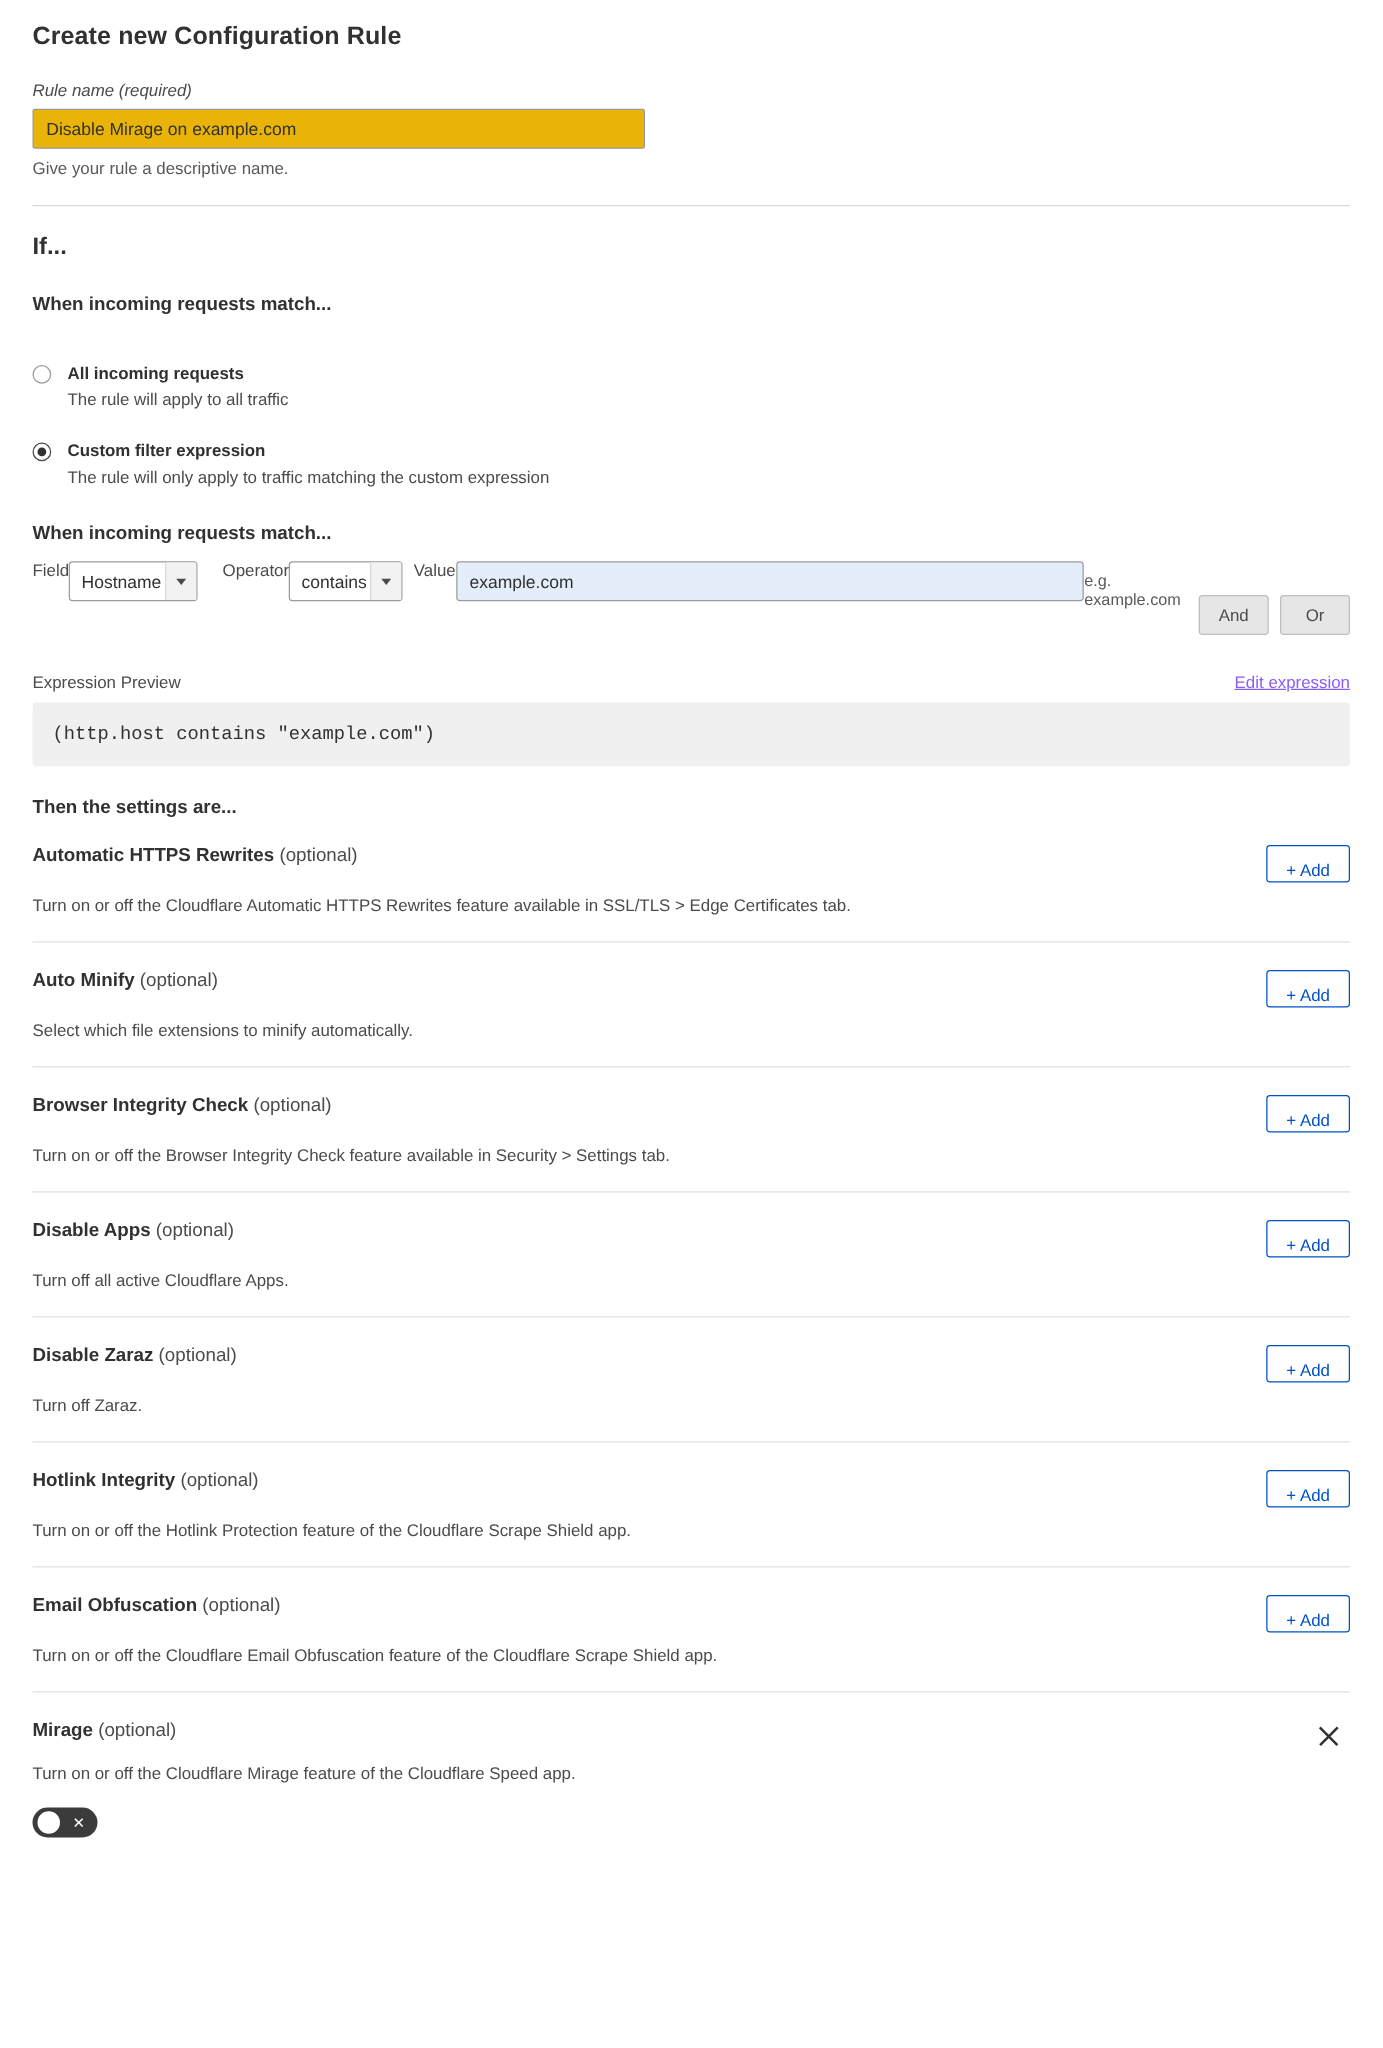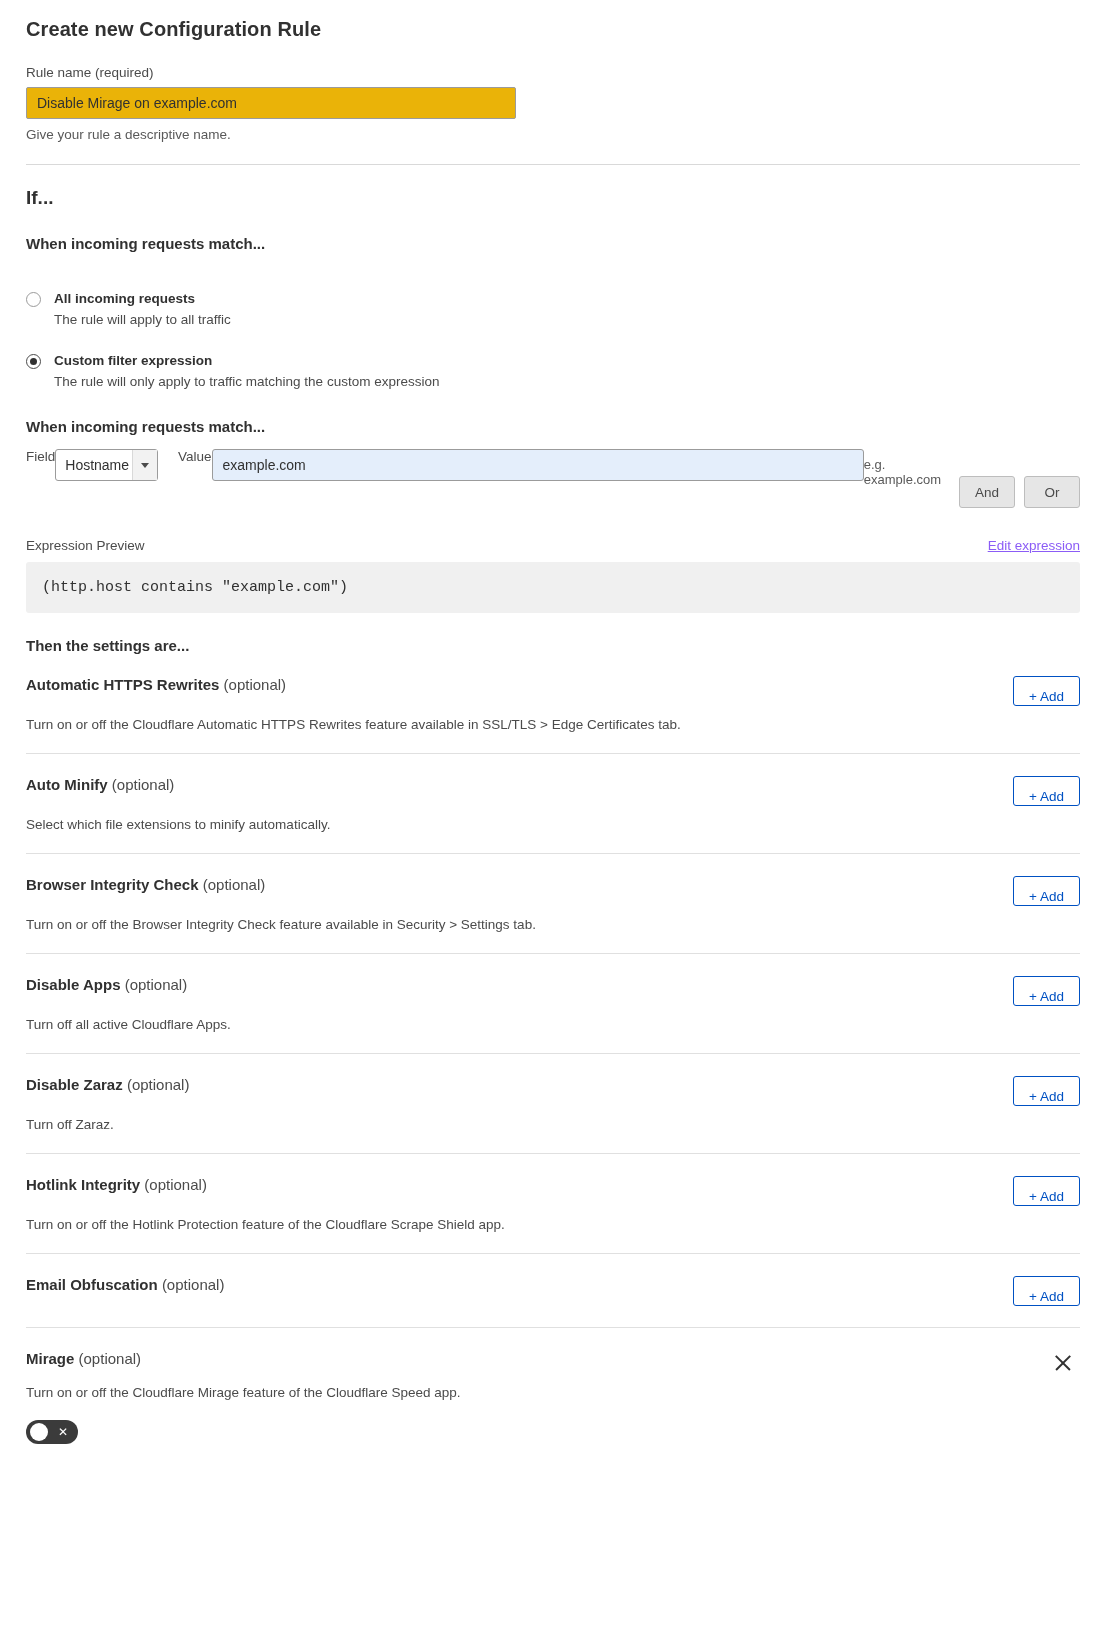--- a/index.html
+++ b/index.html
@@ -23,20 +23,21 @@
     font-size: 20px;
     font-weight: bold;
     color: #313131;
     margin: 8px 0 24px 0;
     letter-spacing: 0.1px;
   }
   .field-label {
     font-size: 13.5px;
     color: #4b4b4b;
     margin-bottom: 7px;
+    font-style: italic;
   }
   .rule-name-input {
     width: 490px;
     height: 32px;
     box-sizing: border-box;
     border: 1px solid #9b9b9b;
     border-radius: 2px;
     padding: 0 10px;
     font-size: 14px;
     font-family: "Liberation Sans", sans-serif;
@@ -358,20 +359,29 @@
   <div class="filter-row">
     <div class="col col-field">
       <div class="col-label">Field</div>
       <div class="select-wrap">
         <div class="select-box">Hostname</div>
         <div class="select-arrow">
             <span class="caret"></span>
           </div>
       </div>
     </div>
+    <div class="col col-operator">
+      <div class="col-label">Operator</div>
+      <div class="select-wrap">
+        <div class="select-box">contains</div>
+        <div class="select-arrow">
+            <span class="caret"></span>
+          </div>
+      </div>
+    </div>
     <div class="col col-value">
       <div class="col-label">Value</div>
       <input class="value-input" type="text" value="example.com" style="">
       <div class="value-hint">e.g. example.com</div>
     </div>
     <div class="logic-wrap">
       <button class="logic-btn">And</button>
       <button class="logic-btn">Or</button>
     </div>
   </div>
@@ -451,20 +461,21 @@
   </div>
 
   <div class="setting">
     <div class="setting-top">
       <div class="setting-title">
         <span>Email Obfuscation</span>
         <span class="opt">(optional)</span>
       </div>
       <button class="add-btn">+ Add</button>
     </div>
+    <div class="setting-desc">Turn on or off the Cloudflare Email Obfuscation feature of the Cloudflare Scrape Shield app.</div>
   </div>
 
   <div class="setting" style="border-bottom:none;">
     <div class="setting-top">
       <div class="setting-title">
         <span>Mirage</span>
         <span class="opt">(optional)</span>
       </div>
       <div class="close-x"></div>
     </div>

